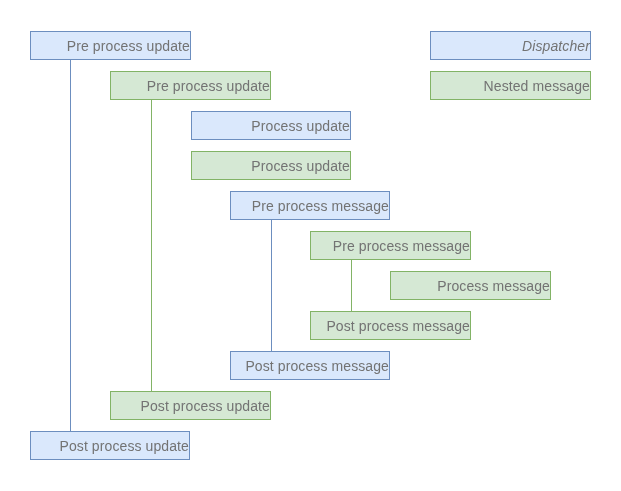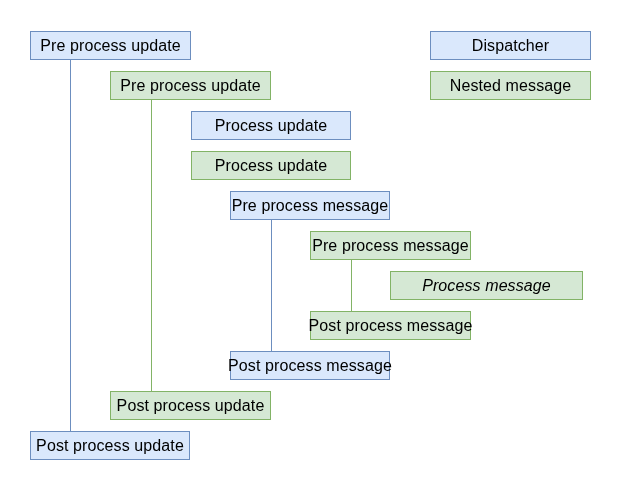--- a/index.html
+++ b/index.html
@@ -23,24 +23,24 @@
     position: absolute;
     width: 1px;
   }
   .node {
     position: absolute;
     box-sizing: border-box;
     border-width: 1px;
     border-style: solid;
     display: flex;
     align-items: center;
-    justify-content: center;
-    font-size: 16px;
+    justify-content: flex-end;
+    font-size: 14px;
     line-height: 1;
-    color: #000000;
+    color: #737373;
     white-space: nowrap;
     letter-spacing: 0.1px;
   }
   .node.blue {
     background: #dae8fc;
     border-color: #6c8ebf;
   }
   .node.green {
     background: #d5e8d4;
     border-color: #82b366;
@@ -76,41 +76,41 @@
   </div>
 
   <div class="node blue" style="left:230px; top:191px; width:160px; height:29px;">
     <span class="node-label">Pre process message</span>
   </div>
 
   <div class="node green" style="left:310px; top:231px; width:161px; height:29px;">
     <span class="node-label">Pre process message</span>
   </div>
 
-  <div class="node green" style="left:390px; top:271px; width:193px; height:29px;font-style:italic;">
+  <div class="node green" style="left:390px; top:271px; width:161px; height:29px;">
     <span class="node-label">Process message</span>
   </div>
 
   <div class="node green" style="left:310px; top:311px; width:161px; height:29px;">
     <span class="node-label">Post process message</span>
   </div>
 
   <div class="node blue" style="left:230px; top:351px; width:160px; height:29px;">
     <span class="node-label">Post process message</span>
   </div>
 
   <div class="node green" style="left:110px; top:391px; width:161px; height:29px;">
     <span class="node-label">Post process update</span>
   </div>
 
   <div class="node blue" style="left:30px; top:431px; width:160px; height:29px;">
     <span class="node-label">Post process update</span>
   </div>
 
-  <div class="node blue" style="left:430px; top:31px; width:161px; height:29px;">
+  <div class="node blue" style="left:430px; top:31px; width:161px; height:29px;font-style:italic;">
     <span class="node-label">Dispatcher</span>
   </div>
 
   <div class="node green" style="left:430px; top:71px; width:161px; height:29px;">
     <span class="node-label">Nested message</span>
   </div>
 
 </div>
 
 </body></html>

